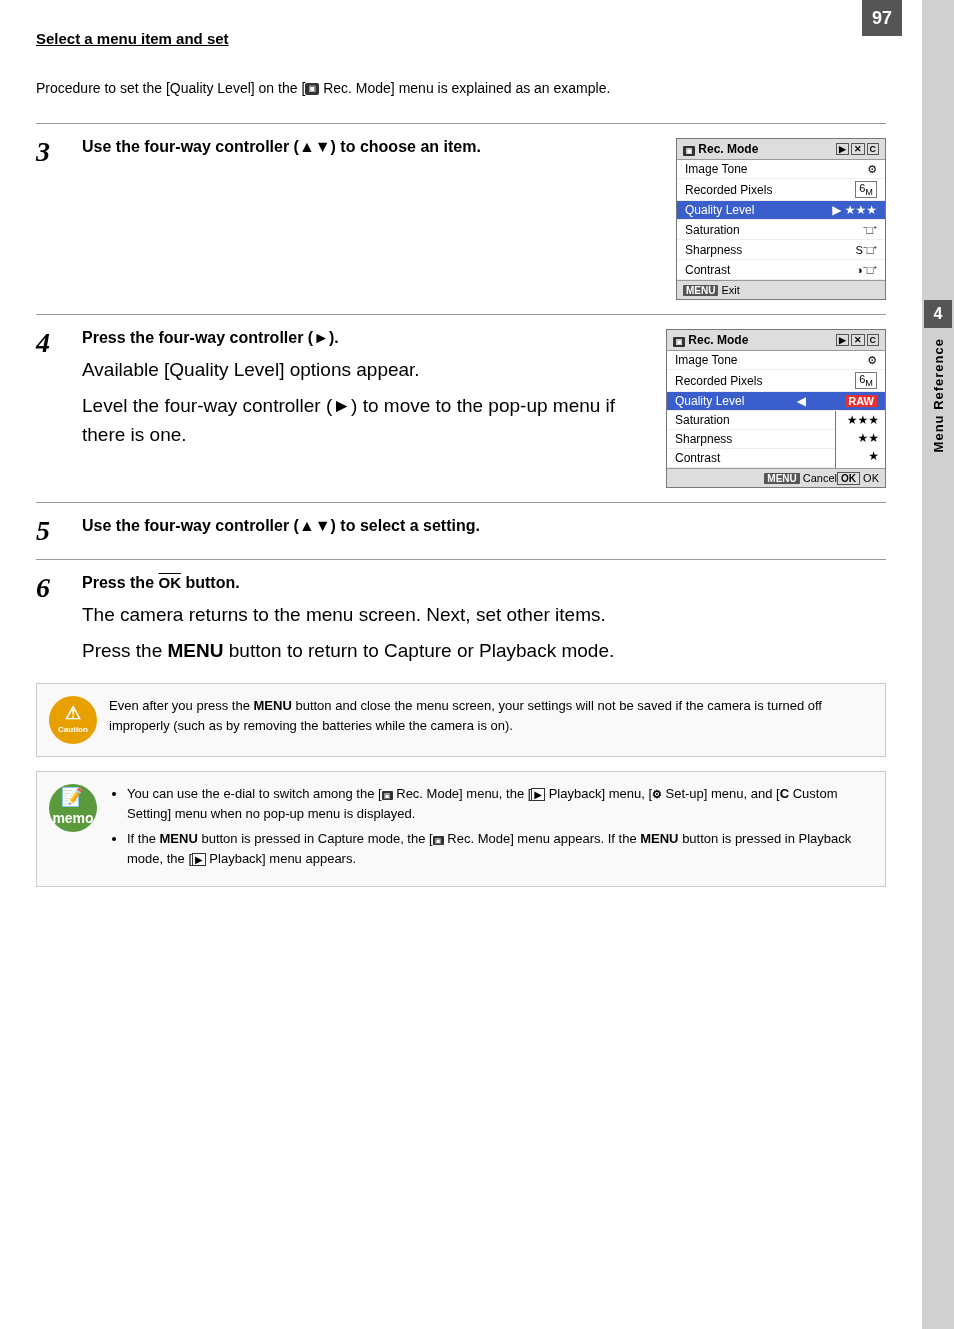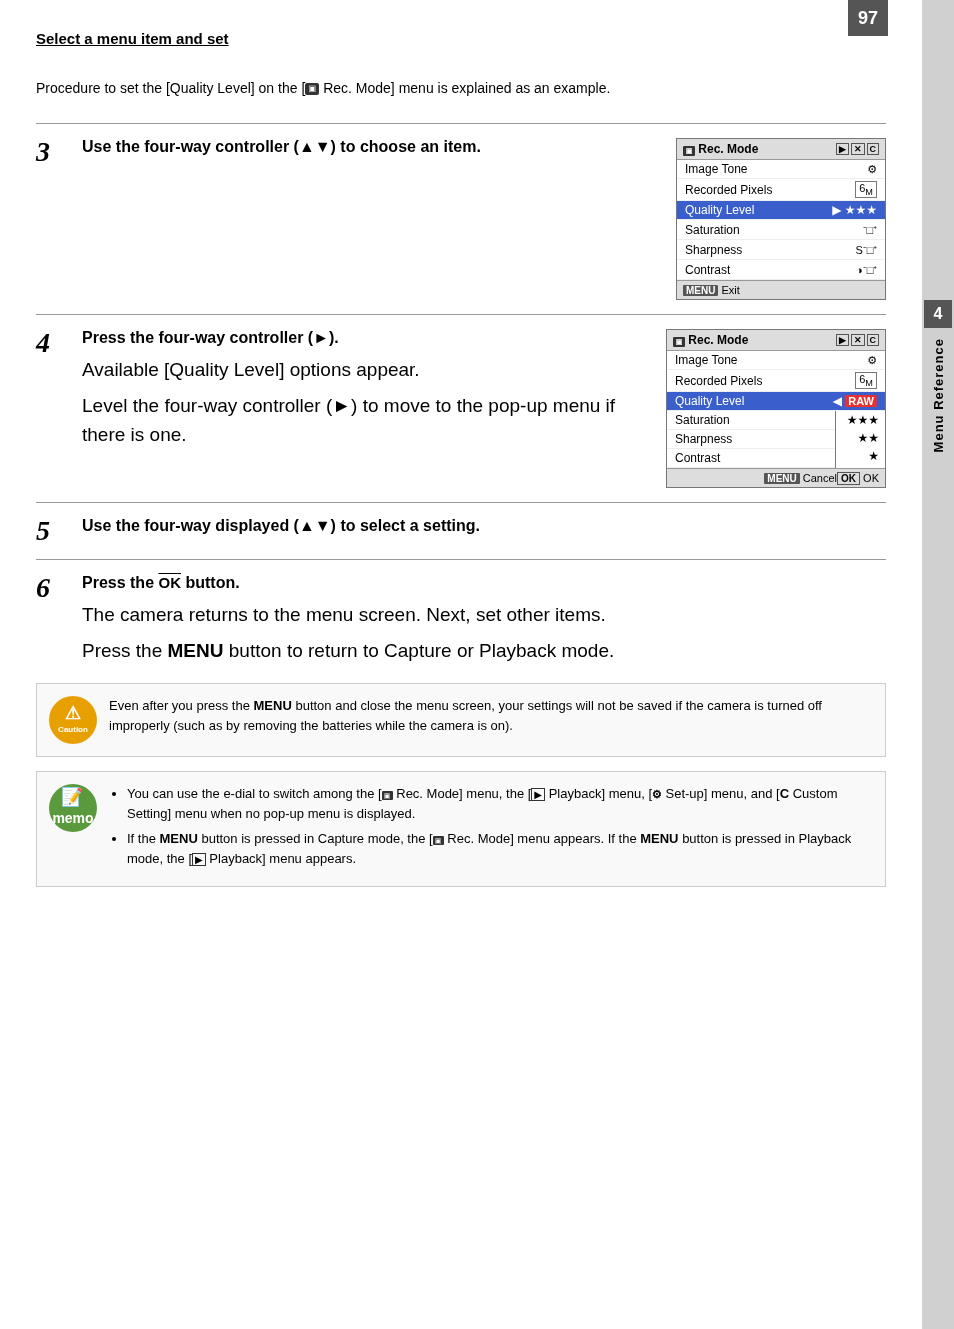--- a/index.html
+++ b/index.html
@@ -41,21 +41,21 @@
       font-size: 13px;
       font-weight: bold;
       letter-spacing: 1px;
       color: #000;
     }
 
     
     .page-number-box {
       position: absolute;
       top: 0;
-      right: 34px;
+      right: 20px;
       background: #555;
       color: #fff;
       width: 40px;
       height: 36px;
       display: flex;
       align-items: center;
       justify-content: center;
       font-size: 18px;
       font-weight: bold;
     }
@@ -315,21 +315,21 @@
             <span>Image Tone</span>
             <span style="font-size:11px;">⚙</span>
           </div>
           <div class="camera-ui-row">
             <span>Recorded Pixels</span>
             <span style="font-size:11px; border:1px solid #777; padding:0 3px;">6<sub>M</sub></span>
           </div>
           <div style="display:flex; align-items:stretch; border-bottom:1px solid #eee;">
             <div style="flex:1; background:#3a5fcd; color:#fff; padding:2px 8px; display:flex; align-items:center; justify-content:space-between;">
               <span>Quality Level</span>
-              <span>◀ <span style="background:#e83030; color:#fff; padding:0 3px; font-weight:bold; font-size:11px; border-radius:1px;">RAW</span></span>
+              <span>◀ <span style="background:#e83030; color:#fff; padding:0 3px; font-weight:bold; font-size:11px; border-radius:1px;margin-left:36px;">RAW</span></span>
             </div>
           </div>
 
           <div style="display:flex;">
             <div style="flex:1;">
               <div class="camera-ui-row">
                 <span>Saturation</span>
                 <span></span>
               </div>
               <div class="camera-ui-row">
@@ -351,21 +351,21 @@
             <span><span style="background:#555;color:#fff;padding:0 3px;font-weight:bold;font-size:10px;border-radius:1px;">MENU</span> Cancel</span>
             <span><span style="border:1px solid #555; padding:0 3px; font-size:10px; font-weight:bold;">OK</span> OK</span>
           </div>
         </div>
       </div>
     </div>
 
     <div class="step-row-full">
       <div class="step-number">5</div>
       <div class="step-content">
-        <div class="step-title">Use the four-way displayed (▲▼) to select a setting.</div>
+        <div class="step-title">Use the four-way controller (▲▼) to select a setting.</div>
       </div>
     </div>
 
     <div class="step-row-full" style="margin-bottom:18px;">
       <div class="step-number">6</div>
       <div class="step-content">
         <div class="step-title">
           Press the <span class="ok-inline">OK</span> button.
         </div>
         <div class="step-body">

